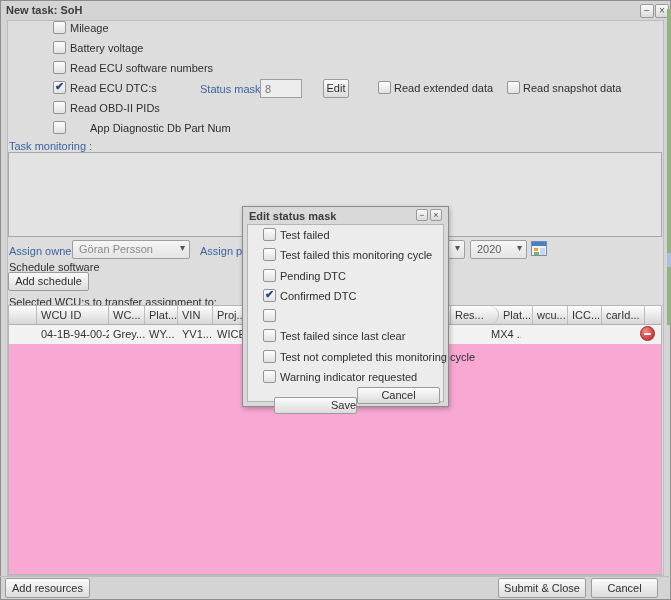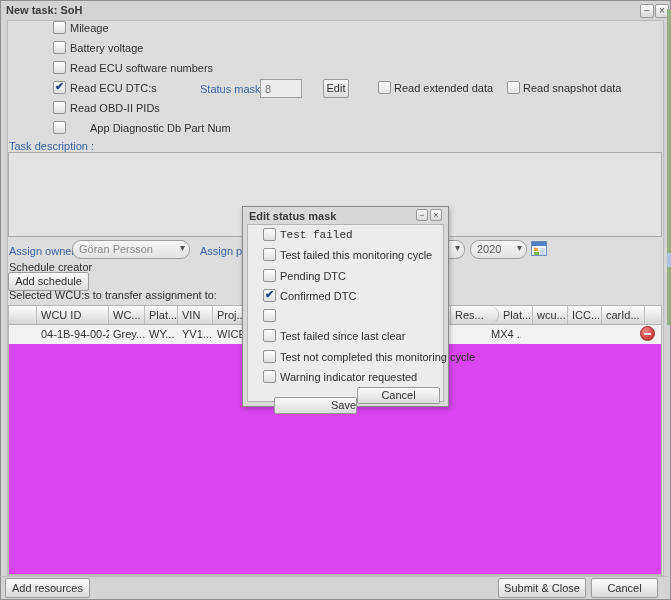--- a/index.html
+++ b/index.html
@@ -34,33 +34,33 @@
   .btn{
     position:absolute;box-sizing:border-box;border:1px solid #9b9b9b;border-radius:2px;
     background:linear-gradient(180deg,#fbfbfb,#dcdcdc);
     text-align:center;color:#2e2e2e;white-space:nowrap;cursor:default;
   }
   .field{
     position:absolute;box-sizing:border-box;border:1px solid #9f9f9f;background:#ededed;
     color:#777;font-family:"Liberation Sans",sans-serif;font-size:11px;padding:0 4px;outline:none;
   }
   .combo{
-    position:absolute;box-sizing:border-box;border:1px solid #9f9f9f;border-radius:9px;
+    position:absolute;box-sizing:border-box;border:1px solid #9f9f9f;border-radius:2px;
     background:linear-gradient(180deg,#f6f6f6,#e3e3e3);
   }
   .combo .txt{position:absolute;left:6px;top:2px;white-space:nowrap;}
   .combo .arrow{position:absolute;right:4px;top:1px;color:#555;font-size:10px;}
   .txt-gray{color:#8a8a8a;}
   .txt-dim{color:#5c5c5c;}
   .textarea{
     position:absolute;box-sizing:border-box;border:1px solid #a8a8a8;background:#e3e3e3;
   }
   .table-area{
     position:absolute;left:8px;top:305px;width:654px;height:270px;box-sizing:border-box;
-    background:#d946ef;border:1px solid #b6b6b6;
+    background:#f9a8d4;border:1px solid #b6b6b6;
   }
   .thead{
     position:absolute;left:0;top:0;width:652px;height:19px;display:flex;box-sizing:border-box;
     background:linear-gradient(180deg,#fdfdfd,#d7d7d7);border-bottom:1px solid #b0b0b0;
   }
   .th{
     box-sizing:border-box;border-right:1px solid #bdbdbd;padding:3px 0 0 4px;
     overflow:hidden;white-space:nowrap;color:#333;flex:0 0 auto;
   }
   .trow{
@@ -133,21 +133,21 @@
   <span class="abs lbl-blue" style="left:200px;top:83px;">Status mask :</span>
   <input class="field" style="left: 260px; top: 79px; width: 42px; height: 19px;" value="8">
   <div class="btn" style="left:323px;top:79px;width:26px;height:19px;line-height:17px;">Edit</div>
 
   <span class="cb" style="left:378px;top:81px;"></span>
   <span class="cb-label" style="left:394px;top:81px;">Read extended data</span>
 
   <span class="cb" style="left:507px;top:81px;"></span>
   <span class="cb-label" style="left:523px;top:81px;">Read snapshot data</span>
 
-  <span class="abs lbl-blue" style="left:9px;top:140px;">Task description :</span>
+  <span class="abs lbl-blue" style="left:9px;top:140px;">Task monitoring :</span>
   <div class="textarea" style="left:8px;top:152px;width:654px;height:85px;"></div>
 
   <span class="abs lbl-blue" style="left:9px;top:245px;">Assign owner :</span>
   <div class="combo" style="left:72px;top:240px;width:118px;height:19px;">
     <span class="txt txt-gray">Göran Persson</span>
     <span class="arrow">▾</span>
   </div>
   <span class="abs lbl-blue" style="left:200px;top:245px;">Assign pe</span>
 
   <div class="combo" style="left:430px;top:240px;width:35px;height:19px;">
@@ -157,23 +157,23 @@
     <span class="txt txt-dim">2020</span>
     <span class="arrow">▾</span>
   </div>
   <span class="calendar-icon">
     <span class="cal-top"></span>
       <span class="cal-c1"></span>
       <span class="cal-c2"></span>
       <span class="cal-c3"></span>
   </span>
 
-  <span class="abs" style="left:9px;top:261px;color:#2e2e2e;">Schedule creator</span>
+  <span class="abs" style="left:9px;top:261px;color:#2e2e2e;">Schedule software</span>
   <div class="btn" style="left:8px;top:272px;width:81px;height:19px;line-height:17px;">Add schedule</div>
-  <span class="abs" style="left:9px;top:289px;color:#2e2e2e;">Selected WCU:s to transfer assignment to:</span>
+  <span class="abs" style="left:9px;top:296px;color:#2e2e2e;">Selected WCU:s to transfer assignment to:</span>
 
   <div class="table-area">
     <div class="thead">
       <div class="th" style="width:28px;"></div>
       <div class="th" style="width:72px;">WCU ID</div>
       <div class="th" style="width:36px;">WC...</div>
       <div class="th" style="width:33px;">Plat...</div>
       <div class="th" style="width:35px;">VIN</div>
       <div class="th" style="width:37px;">Proj..</div>
       <div class="th" style="width:201px;"></div>
@@ -211,21 +211,21 @@
       <div class="blue"></div>
     </div>
 
   <div class="modal">
     <div class="mtitle">Edit status mask</div>
     <div class="winbtn" style="right:20px;top:2px;">−</div>
     <div class="winbtn" style="right:6px;top:2px;">×</div>
     <div class="mcontent"></div>
 
     <span class="cb" style="left:20px;top:21px;"></span>
-    <span class="cb-label" style="left:37px;top:21px;font-family:Liberation Mono, monospace;">Test failed</span>
+    <span class="cb-label" style="left:37px;top:21px;">Test failed</span>
 
     <span class="cb" style="left:20px;top:41px;"></span>
     <span class="cb-label" style="left:37px;top:41px;">Test failed this monitoring cycle</span>
 
     <span class="cb" style="left:20px;top:62px;"></span>
     <span class="cb-label" style="left:37px;top:62px;">Pending DTC</span>
 
     <span class="cb checked" style="left:20px;top:82px;"></span>
     <span class="cb-label" style="left:37px;top:82px;">Confirmed DTC</span>
 

